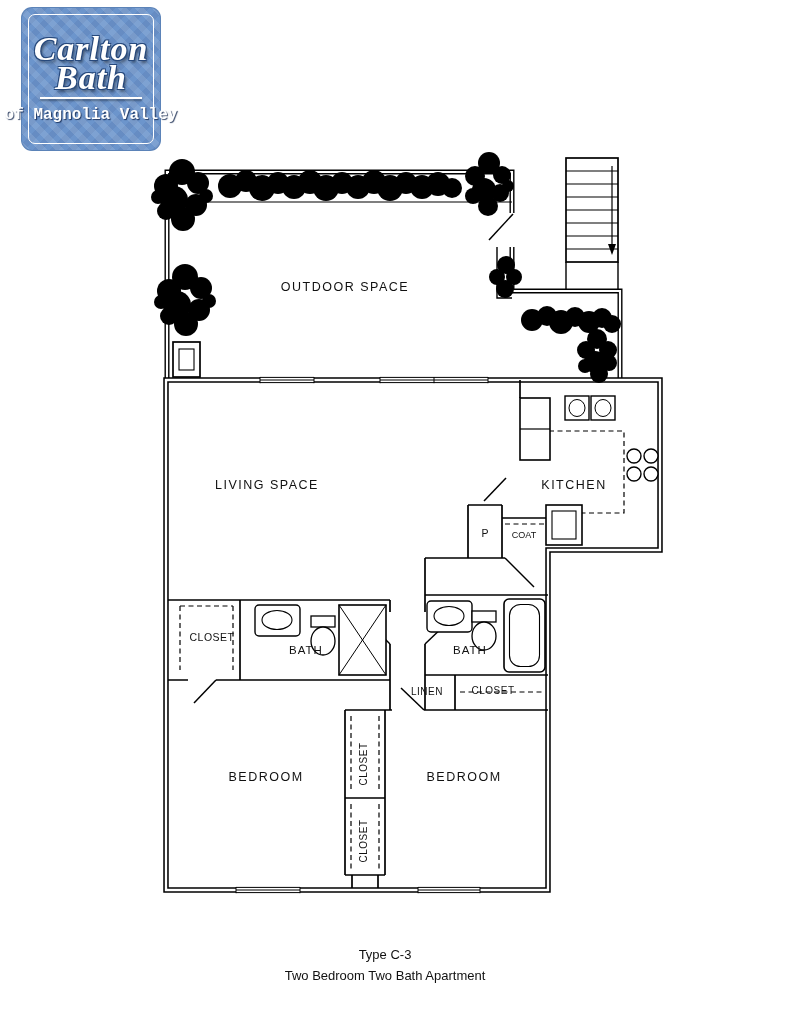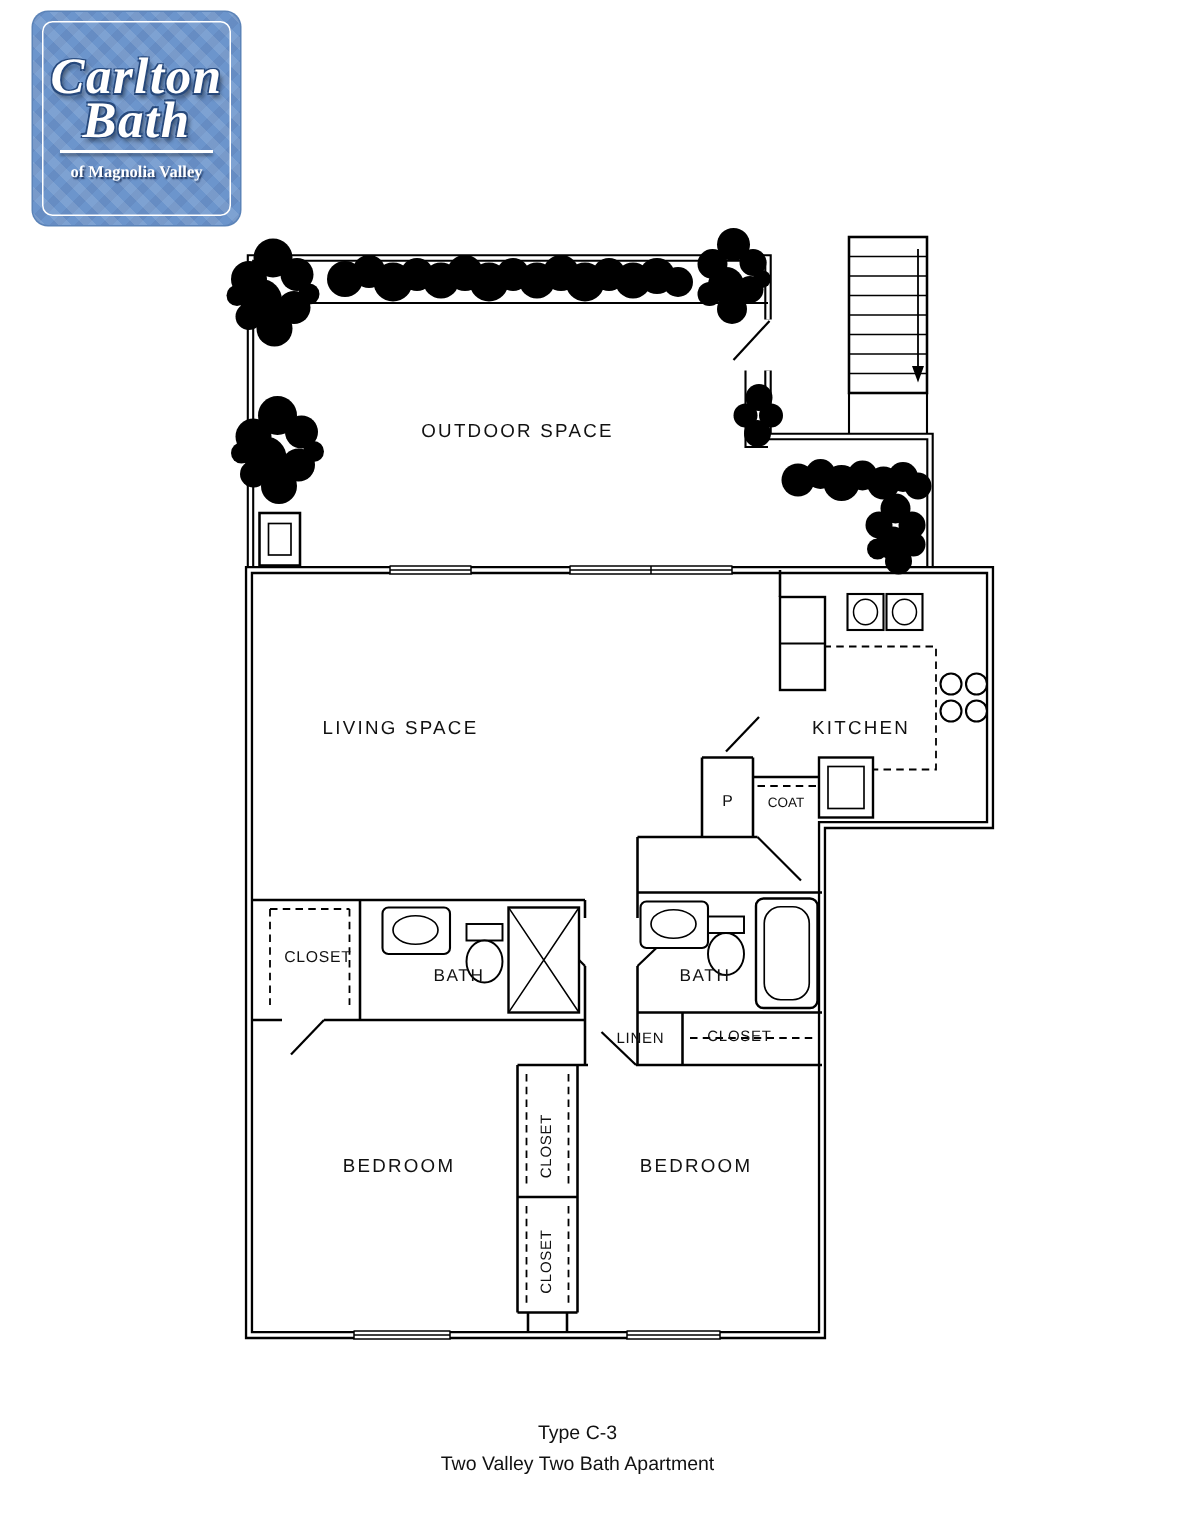--- a/index.html
+++ b/index.html
@@ -13,21 +13,21 @@
           repeating-linear-gradient(45deg, rgba(255,255,255,.12) 0 6px, rgba(0,0,0,0) 6px 12px),
           repeating-linear-gradient(135deg, rgba(91,124,178,.35) 0 6px, rgba(0,0,0,0) 6px 12px);
         box-shadow:0 0 0 1px #5b83b8;}
   .logo-inner{position:absolute;left:6px;top:6px;right:6px;bottom:6px;border:1.5px solid #ffffff;
         border-radius:7px;display:flex;flex-direction:column;align-items:center;justify-content:center;}
   .logo-line{font-family:"Liberation Serif",serif;font-weight:700;font-style:italic;
         color:#ffffff;font-size:34px;line-height:29px;letter-spacing:1px;
         text-shadow:-1px -1px 0 #27497c,1px -1px 0 #27497c,-1px 1px 0 #27497c,1px 1px 0 #27497c,2px 3px 3px rgba(0,0,0,.45);}
   .logo-rule{width:102px;height:2px;background:#ffffff;margin:5px 0 7px;
         box-shadow:0 2px 2px rgba(0,0,0,.35);}
-  .logo-sub{font-family:Liberation Serif, serif;font-weight:700;color:#ffffff;font-size:11px;
+  .logo-sub{font-family:Liberation Mono, monospace;font-weight:700;color:#ffffff;font-size:16px;
         text-shadow:1px 1px 1px rgba(10,30,70,.8);white-space:nowrap;}
 
   
   .caption{position:absolute;left:165px;top:944px;width:440px;text-align:center;
         font-size:13px;line-height:21px;color:#111;}
 
   svg{position:absolute;left:0;top:0;}
   text{font-family:"Liberation Sans",sans-serif;fill:#111;}
 </style>
 </head>
@@ -250,16 +250,16 @@
       <text x="493" y="694" font-size="10" letter-spacing="0.5">CLOSET</text>
       <text x="266" y="781" font-size="12.5" letter-spacing="1.5">BEDROOM</text>
       <text x="364" y="764" font-size="10" letter-spacing="0.5" transform="rotate(-90 364 764)" dy="3">CLOSET</text>
       <text x="364" y="841" font-size="10" letter-spacing="0.5" transform="rotate(-90 364 841)" dy="3">CLOSET</text>
       <text x="464" y="781" font-size="12.5" letter-spacing="1.5">BEDROOM</text>
     </g>
   </svg>
 
   <div class="caption">
     <div>Type C-3</div>
-    <div>Two Valley Two Bath Apartment</div>
+    <div>Two Bedroom Two Bath Apartment</div>
   </div>
 
 </div>
 
 </body></html>

